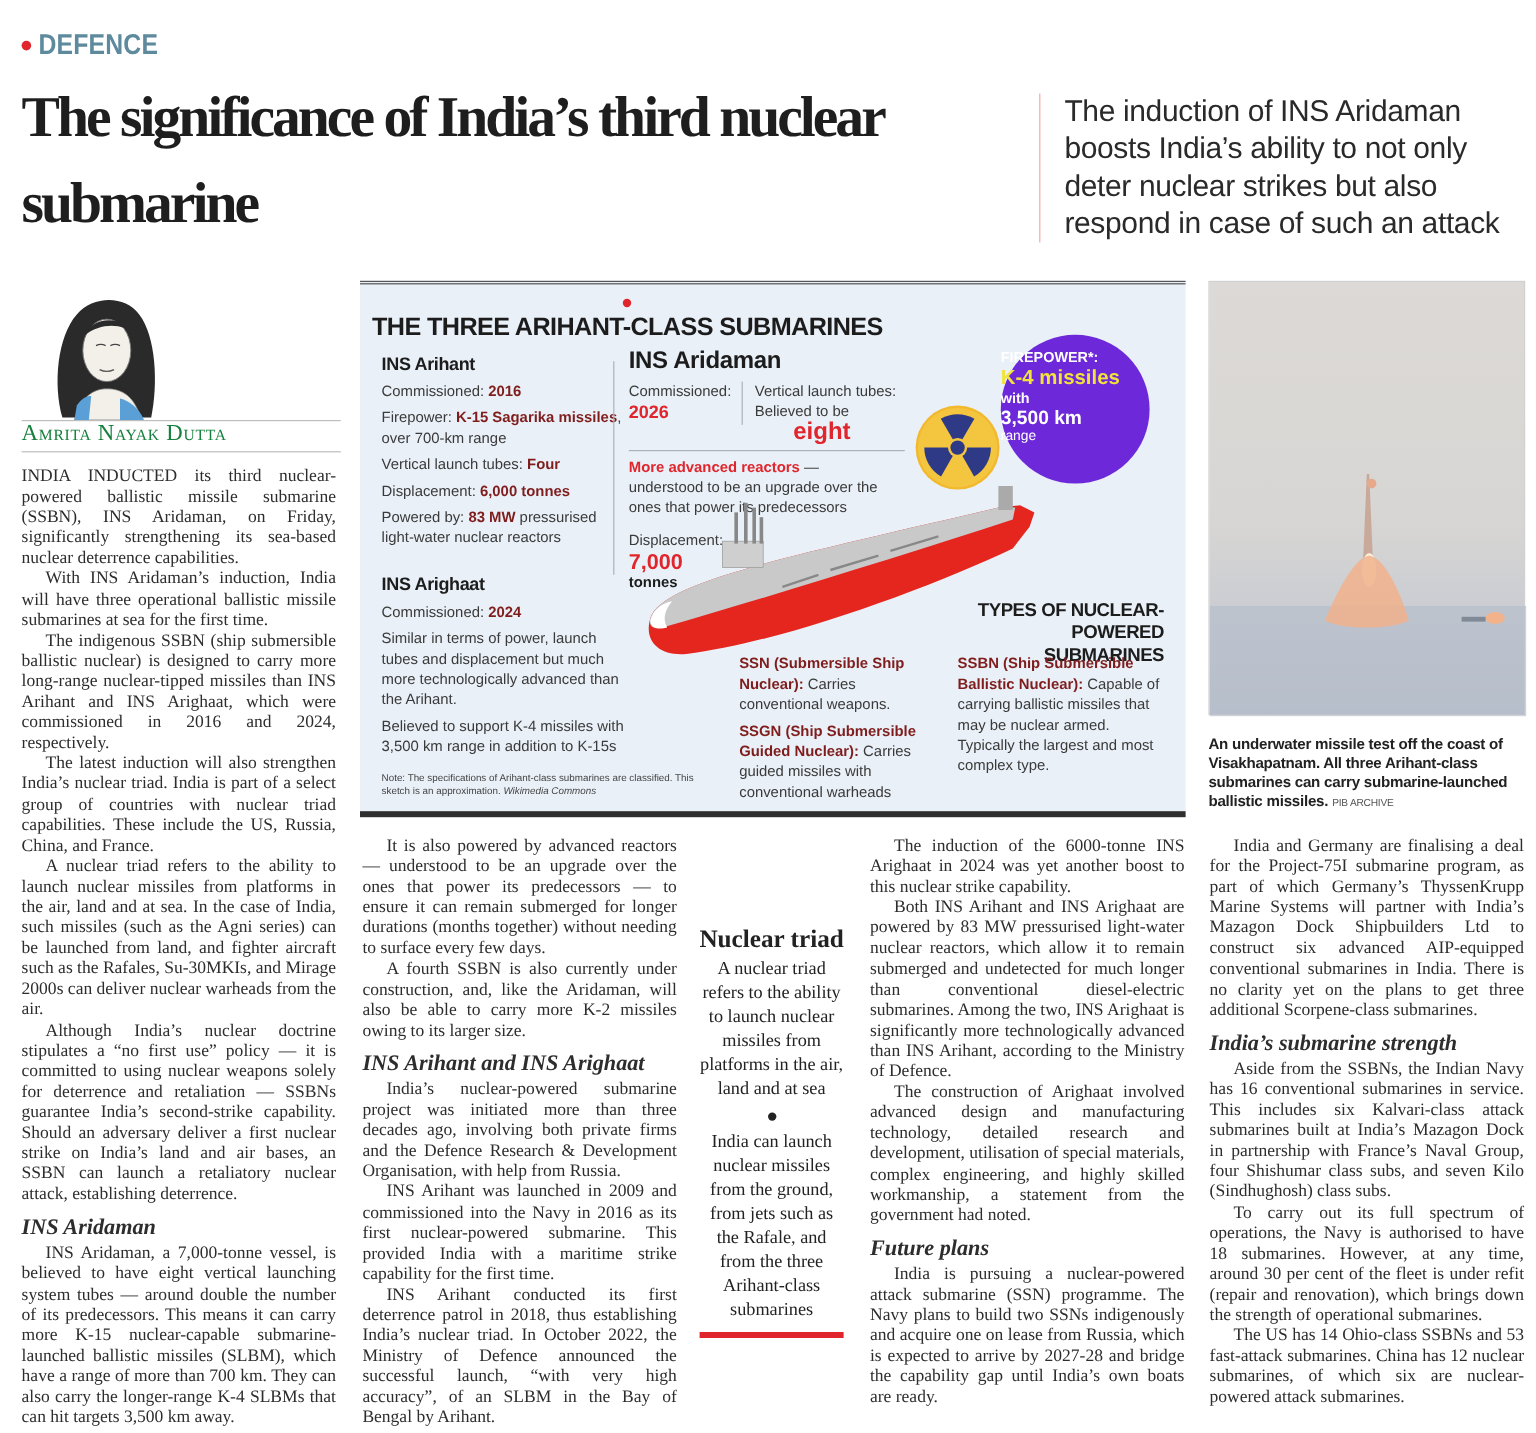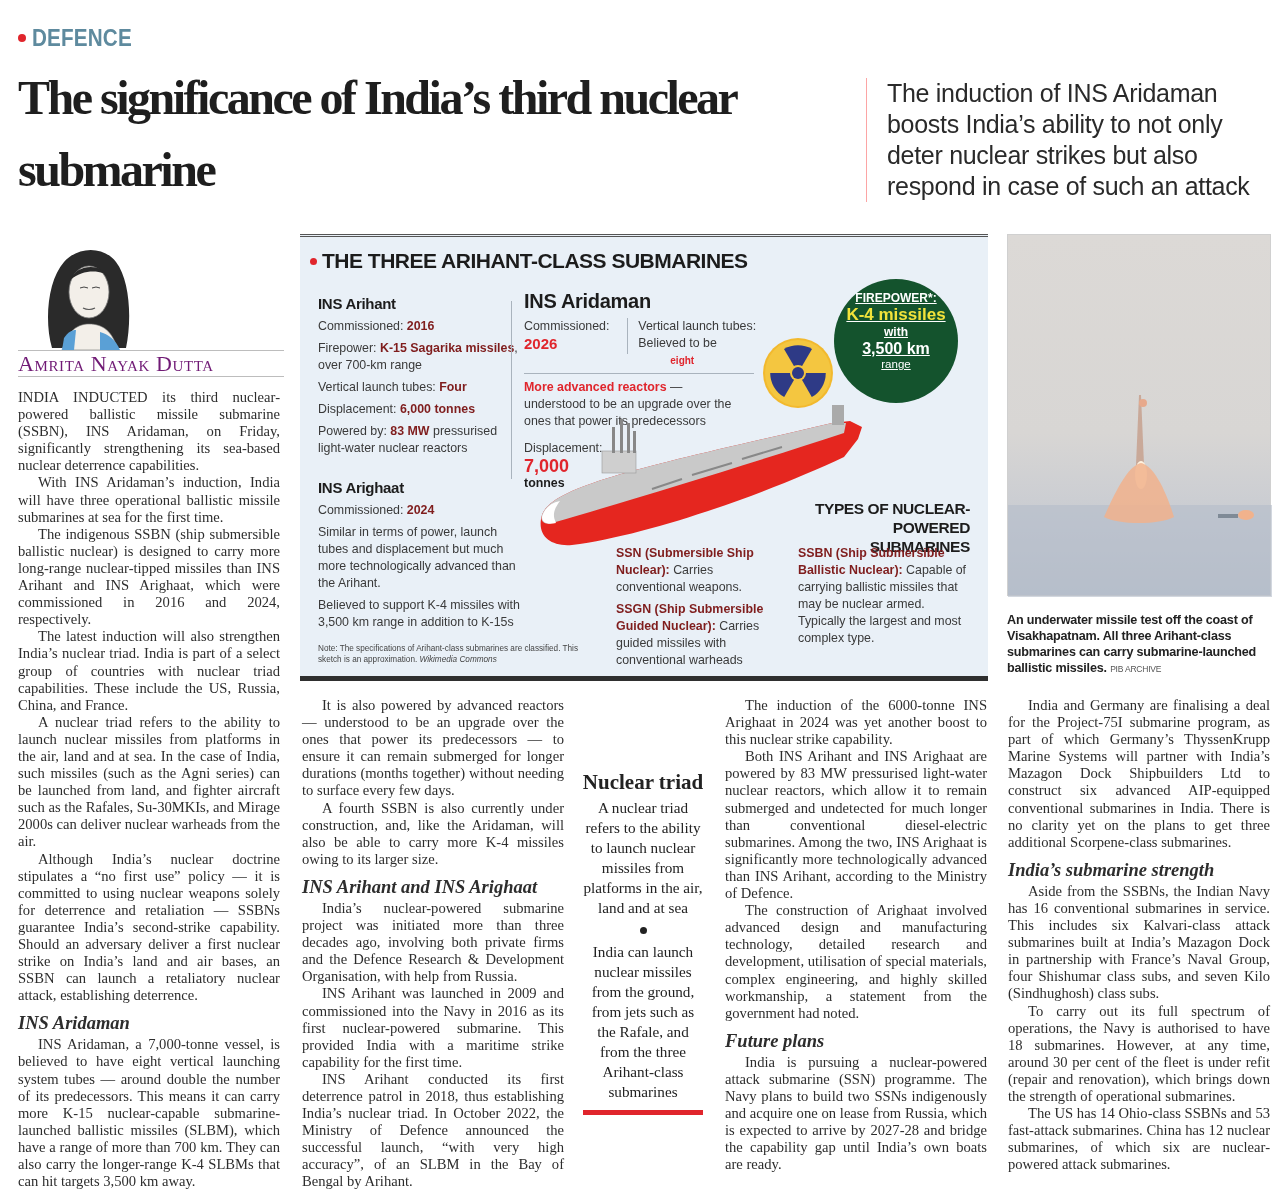--- a/index.html
+++ b/index.html
@@ -13,44 +13,44 @@
   .kicker .dot { width: 8px; height: 8px; border-radius: 50%; background: #e0252c; }
   .kicker .label { font-family: "Liberation Sans", sans-serif; font-weight: bold; font-size: 24px; color: #5e8a9e; letter-spacing: 0.2px; transform: scaleX(0.86); transform-origin: left center; }
 
   
   .headline { left: 18px; top: 62px; width: 830px; font-family: "Liberation Serif", serif; font-weight: bold; font-size: 48px; line-height: 72px; color: #1e1e1e; letter-spacing: -2.5px; }
   .standfirst { left: 866px; top: 78px; width: 400px; padding-left: 20px; border-left: 1px solid #fca5a5; font-family: Liberation Sans, sans-serif; font-size: 25px; line-height: 31px; color: #2a2a2a; letter-spacing: -0.3px; }
 
   
   .author-portrait { left: 34px; top: 240px; width: 110px; height: 110px; }
   .author-rule { left: 18px; width: 266px; height: 1px; background: #bdbdbd; }
-  .author-name { left: 18px; top: 351px; font-family: "Liberation Serif", serif; font-size: 22px; color: #701a75; letter-spacing: 0.6px; font-variant: small-caps; }
+  .author-name { left: 18px; top: 351px; font-family: "Liberation Serif", serif; font-size: 19px; color: #15803d; letter-spacing: 0.6px; font-variant: small-caps; }
 
   
   .col { font-family: "Liberation Serif", serif; font-size: 14.6px; line-height: 17.1px; color: #2d2d2d; text-align: justify; hyphens: auto; }
   .col p { text-indent: 20px; }
   .col p.first { text-indent: 0; }
   .col h3 { font-family: "Liberation Serif", serif; font-style: italic; font-weight: bold; font-size: 18.5px; line-height: 22px; margin: 8px 0 2px 0; color: #2d2d2d; text-indent: 0; }
 
   
   .info { left: 300px; top: 234px; width: 688px; height: 446px; background: #e9f0f7; border-top: 3px double #555; }
   .info-bottom { left: 300px; top: 676px; width: 688px; height: 5px; background: #2f2f2f; }
-  .info-title { left: 10px; top: 12px; display: flex; align-items: center; gap: 5px; }
+  .info-title { left: 10px; top: 12px; display: flex; align-items: center; gap: 5px; flex-direction: column; }
   .info-title .dot { width: 7px; height: 7px; border-radius: 50%; background: #e0252c; }
   .info-title .t { font-family: "Liberation Sans", sans-serif; font-weight: bold; font-size: 21px; color: #1c1c1c; letter-spacing: -0.5px; }
 
   .blk { font-family: "Liberation Sans", sans-serif; color: #3a3a3a; font-size: 12.4px; line-height: 17px; }
   .blk .h { font-weight: bold; font-size: 15px; color: #1c1c1c; letter-spacing: -0.3px; margin-bottom: 6px; }
   .blk .row { margin-bottom: 5px; }
   .blk b { color: #7f1d1d; }
   .red { color: #e0252c; font-weight: bold; }
 
   .vdiv { width: 1px; background: #a9b3bd; }
 
-  .badge { left: 534px; top: 42px; width: 124px; height: 124px; border-radius: 50%; background: #14532d; color: #fff; text-align: center; font-family: "Liberation Sans", sans-serif; text-decoration: underline; }
+  .badge { left: 534px; top: 42px; width: 124px; height: 124px; border-radius: 50%; background: #6d28d9; color: #fff; font-family: "Liberation Sans", sans-serif; }
   .badge .l1 { margin-top: 12px; font-size: 12px; font-weight: bold; }
   .badge .l2 { font-size: 17px; font-weight: bold; color: #f2e33a; line-height: 20px; }
   .badge .l3 { font-size: 12px; font-weight: bold; }
   .badge .l4 { font-size: 16px; font-weight: bold; line-height: 19px; }
   .badge .l5 { font-size: 11.5px; }
 
   .note { font-family: "Liberation Sans", sans-serif; font-size: 8.2px; line-height: 11px; color: #444; }
 
   
   .photo { left: 1007px; top: 234px; width: 264px; height: 362px; background: linear-gradient(180deg, #dcd9d6 0%, #d8d6d4 55%, #c9ccd2 78%, #b9c1cc 100%); border: 1px solid #d0d0d0; }
@@ -132,21 +132,21 @@
   <div class="abs blk" style="left:224px; top:56px; width:250px;">
     <div class="h" style="font-size:20px; margin-bottom:8px;">INS Aridaman</div>
     <div style="display:flex;">
       <div style="width:105px;">
         <div>Commissioned:</div>
         <div class="red" style="font-size:15px;">2026</div>
       </div>
       <div class="vdiv" style="height:36px; margin-right:10px;"></div>
       <div>
         <div>Vertical launch tubes:</div>
-        <div><span>Believed to be </span><span class="red" style="font-size:10px;margin-left:32px;">eight</span></div>
+        <div><span>Believed to be </span><span class="red" style="font-size:20px;margin-left:32px;">eight</span></div>
       </div>
     </div>
     <div style="height:1px; background:#a9b3bd; width:230px; margin:4px 0 5px 0;"></div>
     <div style="width:220px;"><span class="red">More advanced reactors</span><span> — understood to be an upgrade over the ones that power its predecessors</span></div>
     <div style="margin-top:10px;">Displacement:</div>
     <div class="red" style="font-size:18px; line-height:18px;">7,000</div>
     <div style="font-weight:bold; color:#1c1c1c;">tonnes</div>
   </div>
 
   <div class="abs" style="left:462px; top:100px;">
@@ -206,21 +206,21 @@
     <rect x="210" y="279" width="20" height="4" fill="#7f8a96"></rect>
   </svg>
 </div>
 <div class="abs caption">
   <span>An underwater missile test off the coast of Visakhapatnam. All three Arihant-class submarines can carry submarine-launched ballistic missiles.</span>
   <span class="credit">PIB ARCHIVE</span>
 </div>
 
 <div class="abs col" style="left:302px; top:697px; width:262px;">
   <p>It is also powered by advanced reactors — understood to be an upgrade over the ones that power its predecessors — to ensure it can remain submerged for longer durations (months together) without needing to surface every few days.</p>
-  <p>A fourth SSBN is also currently under construction, and, like the Aridaman, will also be able to carry more K-4 missiles owing to its larger size.</p>
+  <p>A fourth SSBN is also currently under construction, and, like the Aridaman, will also be able to carry more K-2 missiles owing to its larger size.</p>
   <h3>INS Arihant and INS Arighaat</h3>
   <p>India’s nuclear-powered submarine project was initiated more than three decades ago, involving both private firms and the Defence Research &amp; Development Organisation, with help from Russia.</p>
   <p>INS Arihant was launched in 2009 and commissioned into the Navy in 2016 as its first nuclear-powered submarine. This provided India with a maritime strike capability for the first time.</p>
   <p>INS Arihant conducted its first deterrence patrol in 2018, thus establishing India’s nuclear triad. In October 2022, the Ministry of Defence announced the successful launch, “with very high accuracy”, of an SLBM in the Bay of Bengal by Arihant.</p>
 </div>
 
 <div class="abs sidebar">
   <div class="sh">Nuclear triad</div>
   <div class="sp">A nuclear triad refers to the ability to launch nuclear missiles from platforms in the air, land and at sea</div>
   <div class="sdot"></div>

